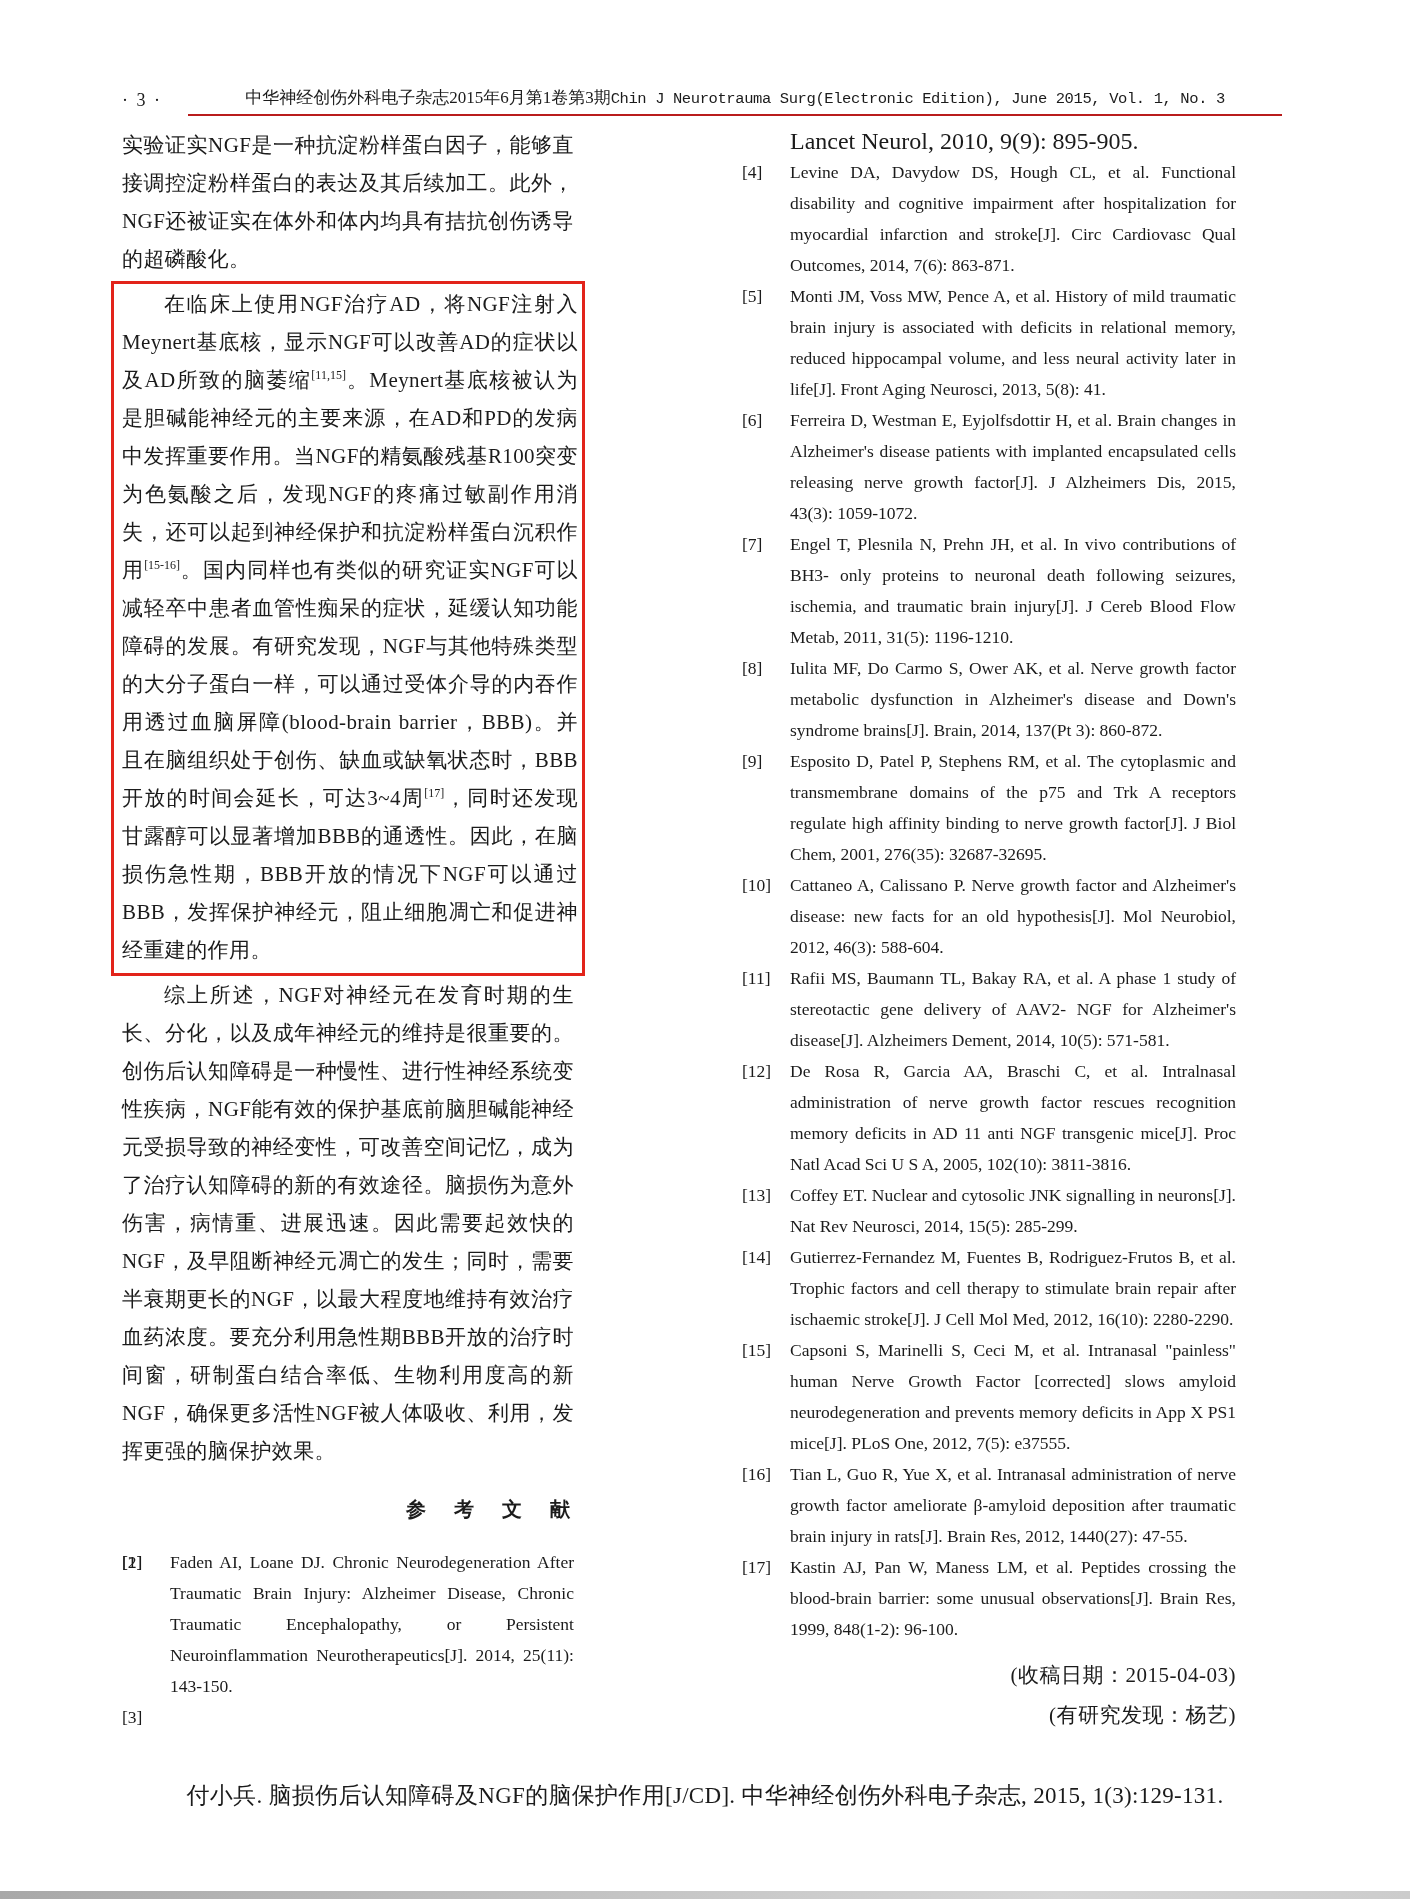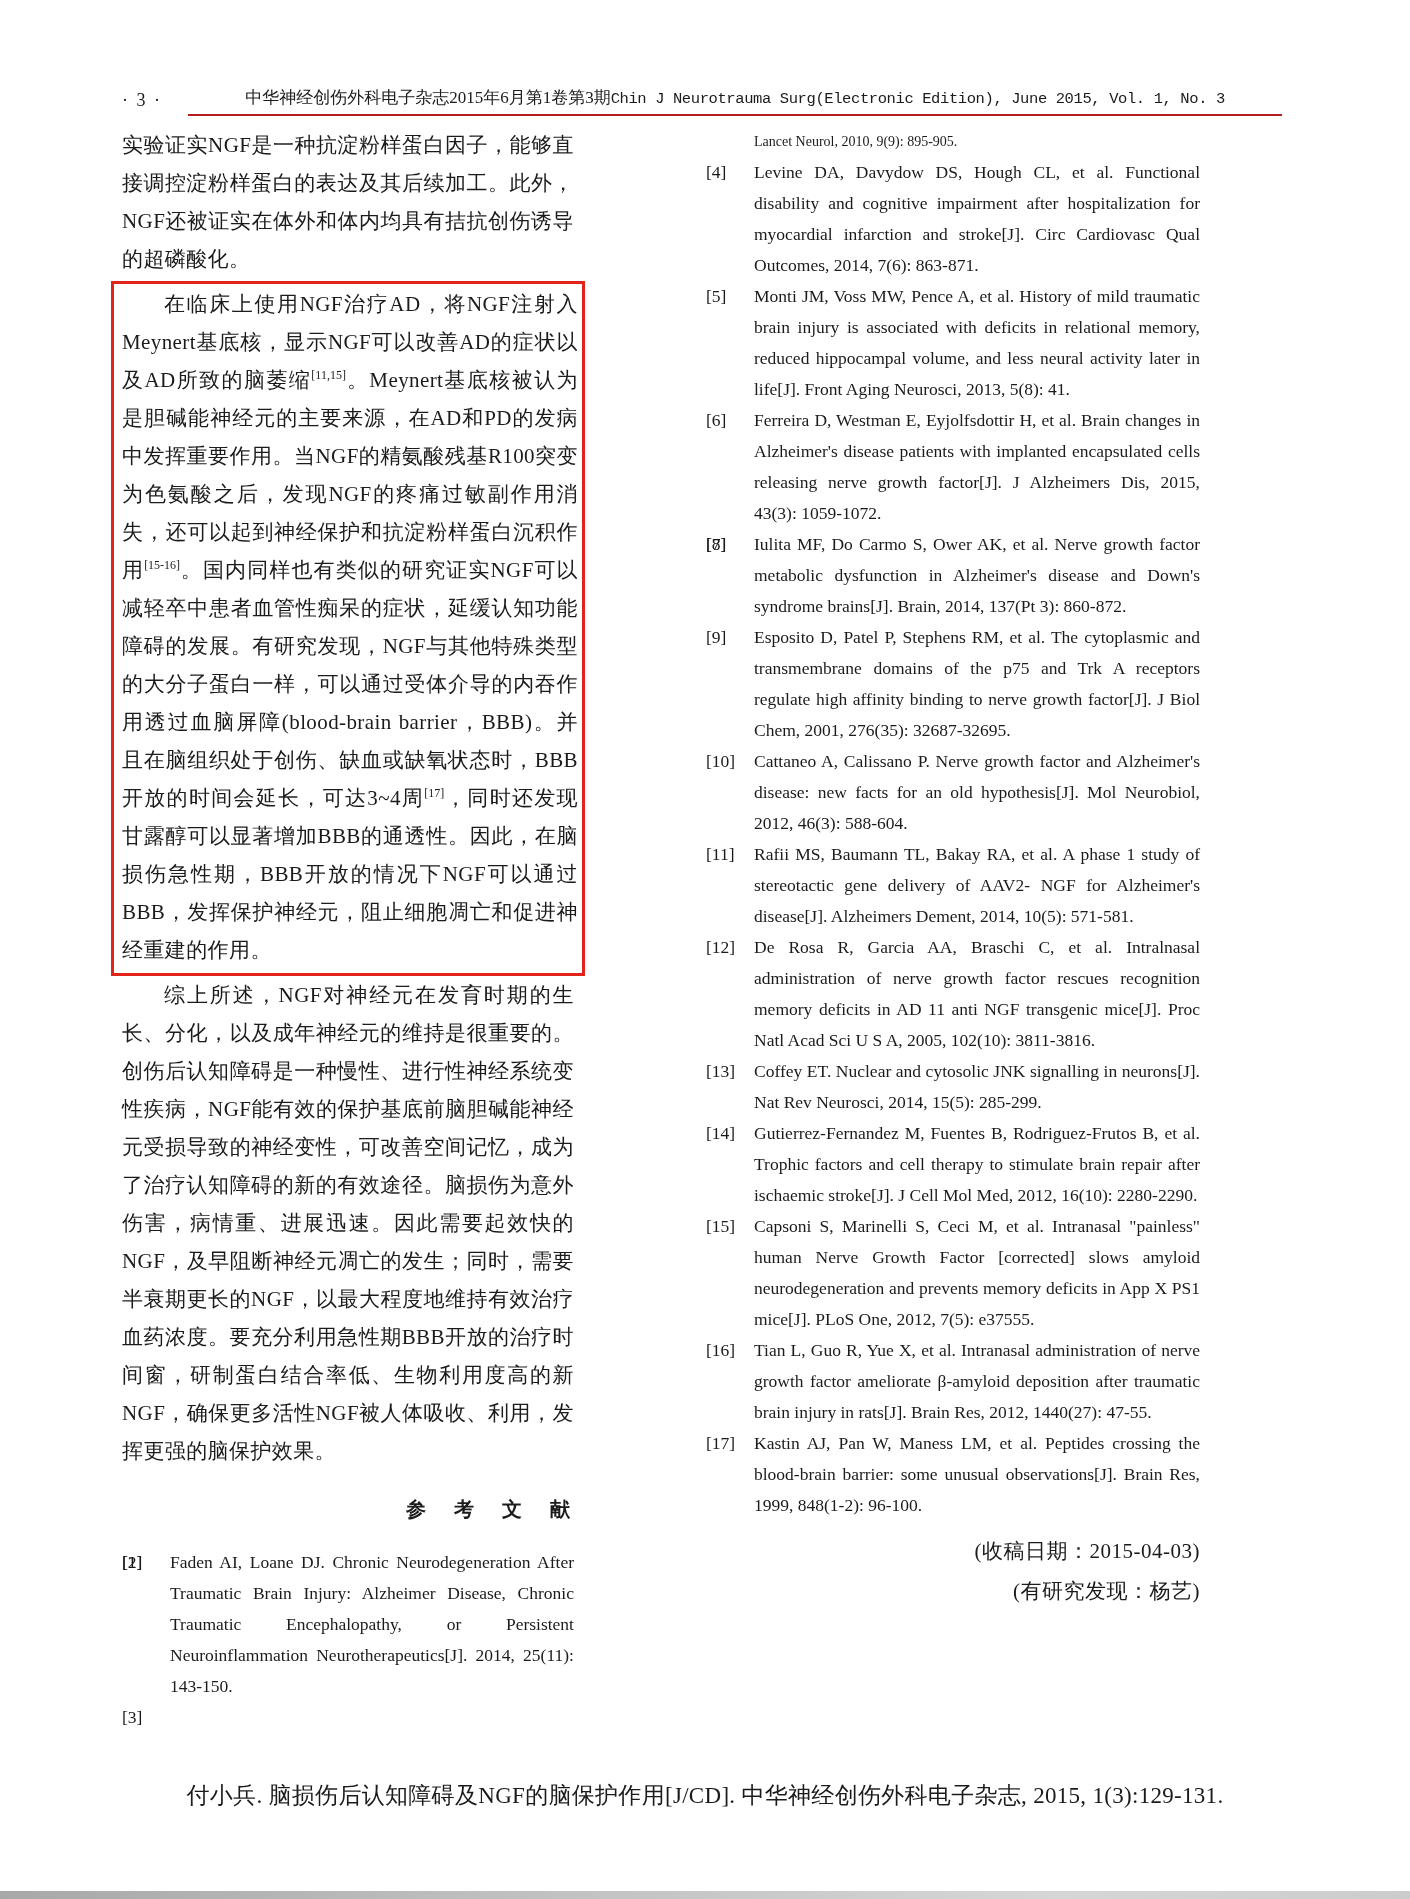--- a/index.html
+++ b/index.html
@@ -26,20 +26,21 @@
     padding-bottom:5px;
     text-align:center;white-space:nowrap;
     font-size:17px;
   }
   .journal-line .cn{font-family:"Liberation Serif","DejaVu Serif",serif;}
   .journal-line .en{font-family:"Liberation Mono","DejaVu Sans Mono",monospace;font-size:15.5px;letter-spacing:-0.4px;}
   
   .content{
     position:absolute;top:126px;left:122px;width:1082px;
     display:flex;
+    gap:36px;
   }
   .col-left{width:452px;margin-right:132px;flex:none;}
   .col-right{width:494px;flex:none;}
   
   .cn-para{
     font-size:21px;line-height:38px;
     text-align:justify;
     margin:0;
     letter-spacing:0.4px;
   }
@@ -63,21 +64,21 @@
     font-size:17.5px;line-height:31px;}
   .ref-item{
     position:relative;
     padding-left:48px;
     text-align:justify;
     margin:0;
   }
   .ref-num{position:absolute;left:0;top:0;}
   .ref-continuation{
     padding-left:48px;
-    font-size:14px;line-height:31px;
+    font-size:24px;line-height:31px;
     text-align:justify;
   }
   
   .meta-line{
     font-size:21px;line-height:40px;
     text-align:right;
     letter-spacing:0.5px;
   }
   .meta-block{margin-top:10px;}
   
@@ -148,20 +149,21 @@
             <span>Monti JM, Voss MW, Pence A, et al. History of mild traumatic brain injury is associated with deficits in relational memory, reduced hippocampal volume, and less neural activity later in life[J]. Front Aging Neurosci, 2013, 5(8): 41.</span>
           </li>
 
           <li class="ref-item">
             <span class="ref-num">[6]</span>
             <span>Ferreira D, Westman E, Eyjolfsdottir H, et al. Brain changes in Alzheimer's disease patients with implanted encapsulated cells releasing nerve growth factor[J]. J Alzheimers Dis, 2015, 43(3): 1059-1072.</span>
           </li>
 
           <li class="ref-item">
             <span class="ref-num">[7]</span>
+            <span>Engel T, Plesnila N, Prehn JH, et al. In vivo contributions of BH3- only proteins to neuronal death following seizures, ischemia, and traumatic brain injury[J]. J Cereb Blood Flow Metab, 2011, 31(5): 1196-1210.</span>
           </li>
 
           <li class="ref-item">
             <span class="ref-num">[8]</span>
             <span>Iulita MF, Do Carmo S, Ower AK, et al. Nerve growth factor metabolic dysfunction in Alzheimer's disease and Down's syndrome brains[J]. Brain, 2014, 137(Pt 3): 860-872.</span>
           </li>
 
           <li class="ref-item">
             <span class="ref-num">[9]</span>
             <span>Esposito D, Patel P, Stephens RM, et al. The cytoplasmic and transmembrane domains of the p75 and Trk A receptors regulate high affinity binding to nerve growth factor[J]. J Biol Chem, 2001, 276(35): 32687-32695.</span>

